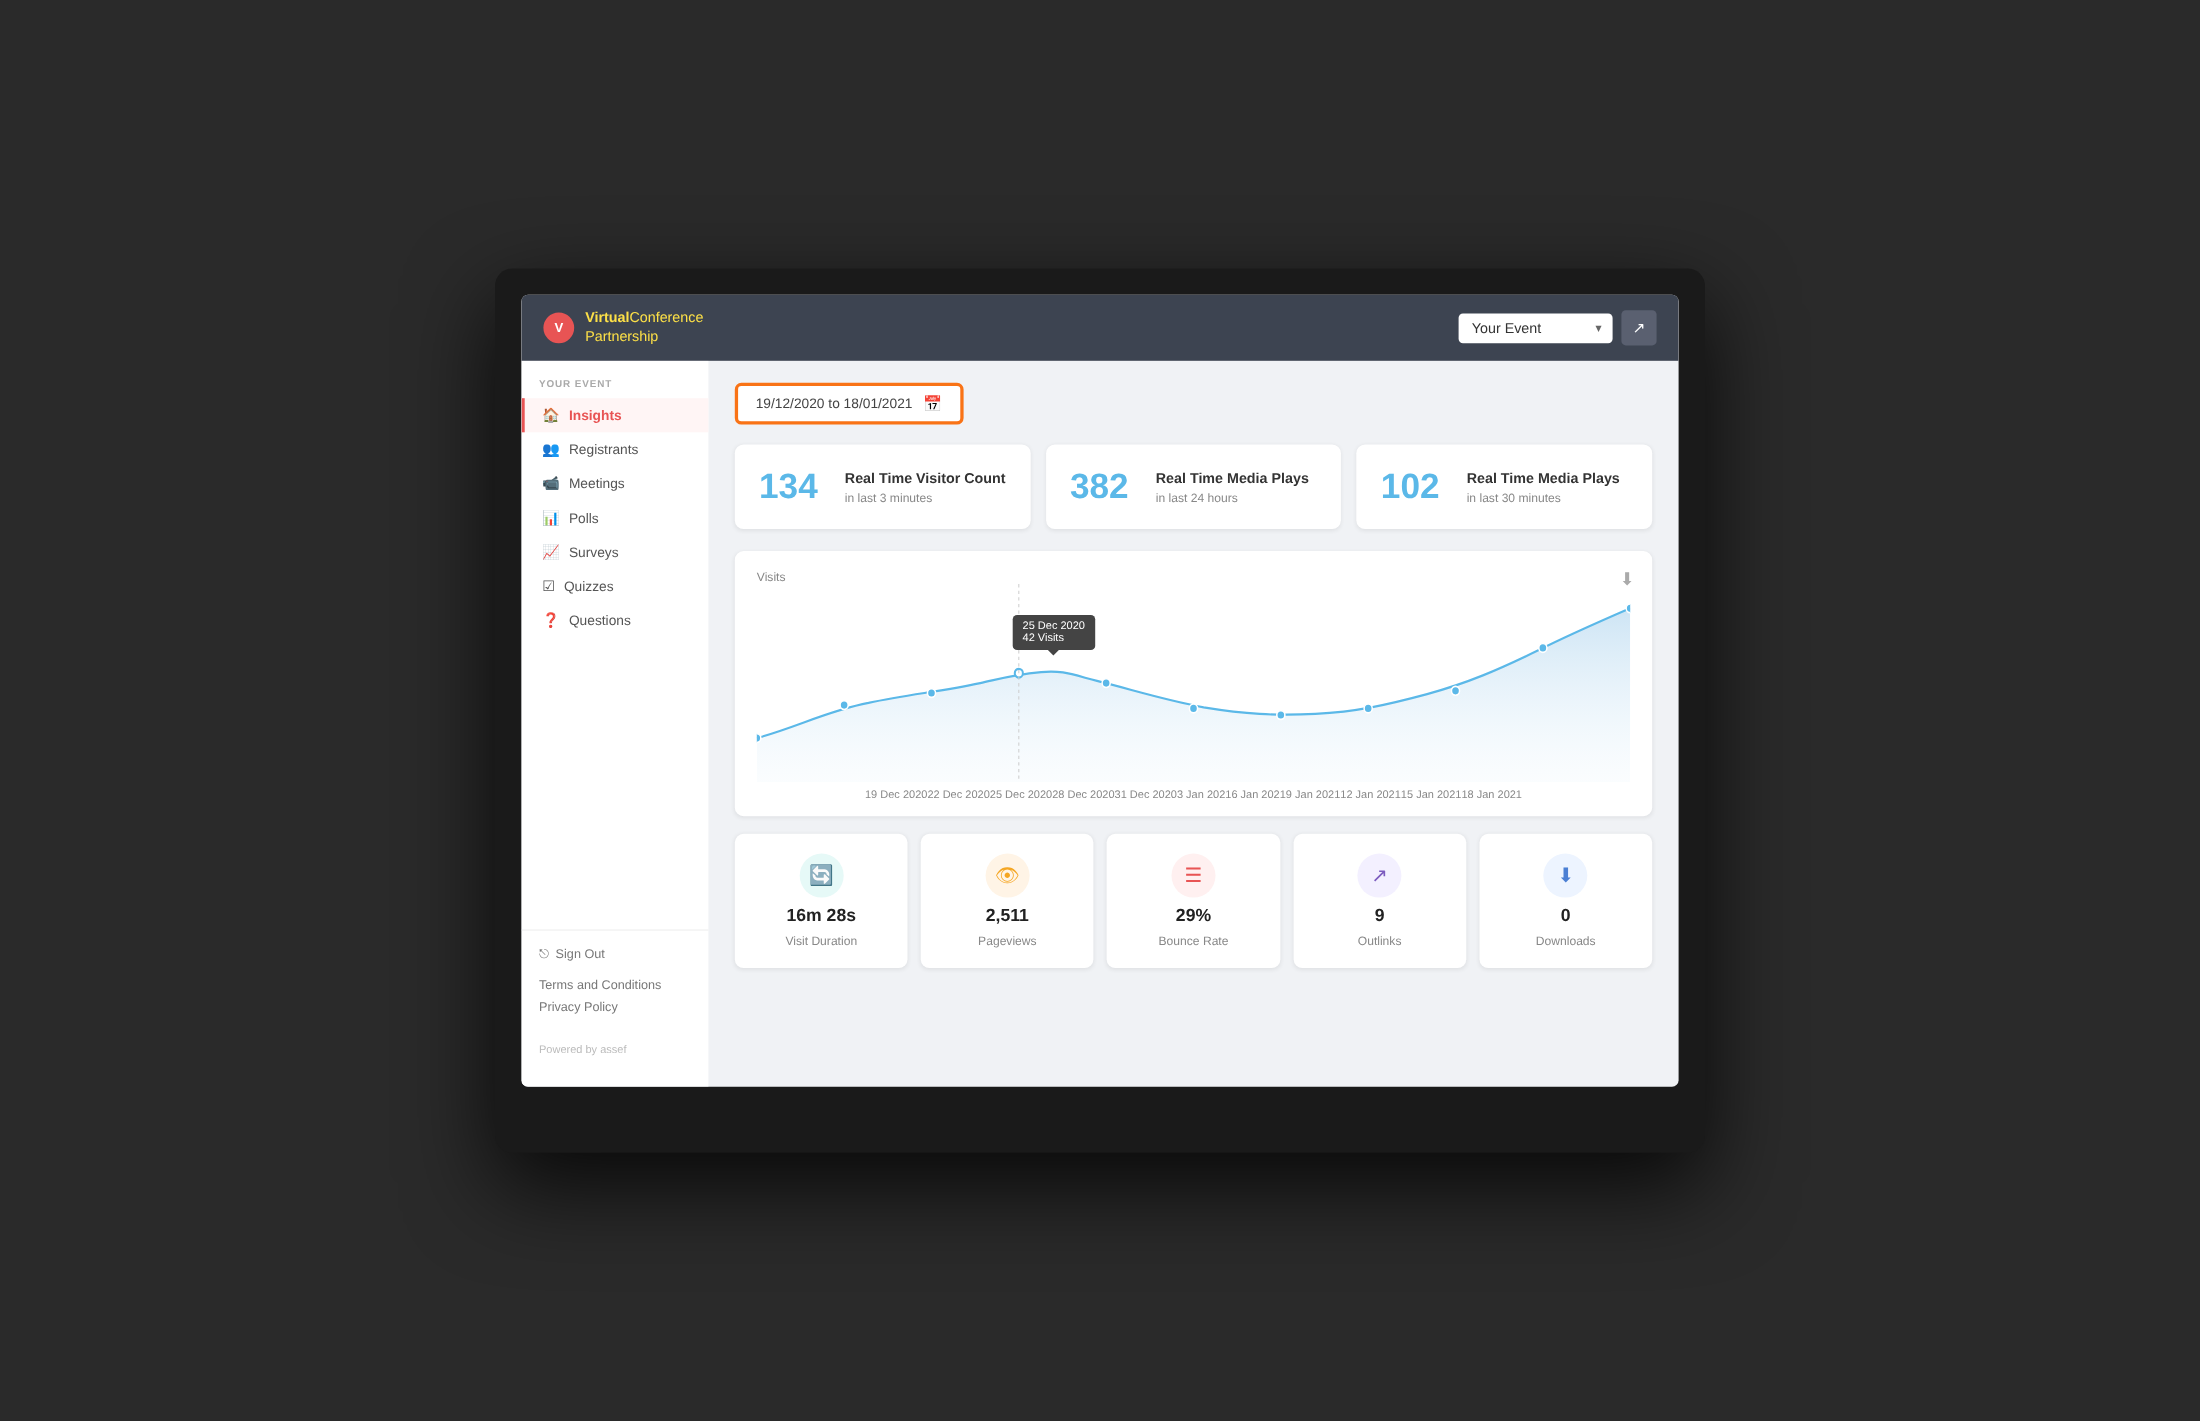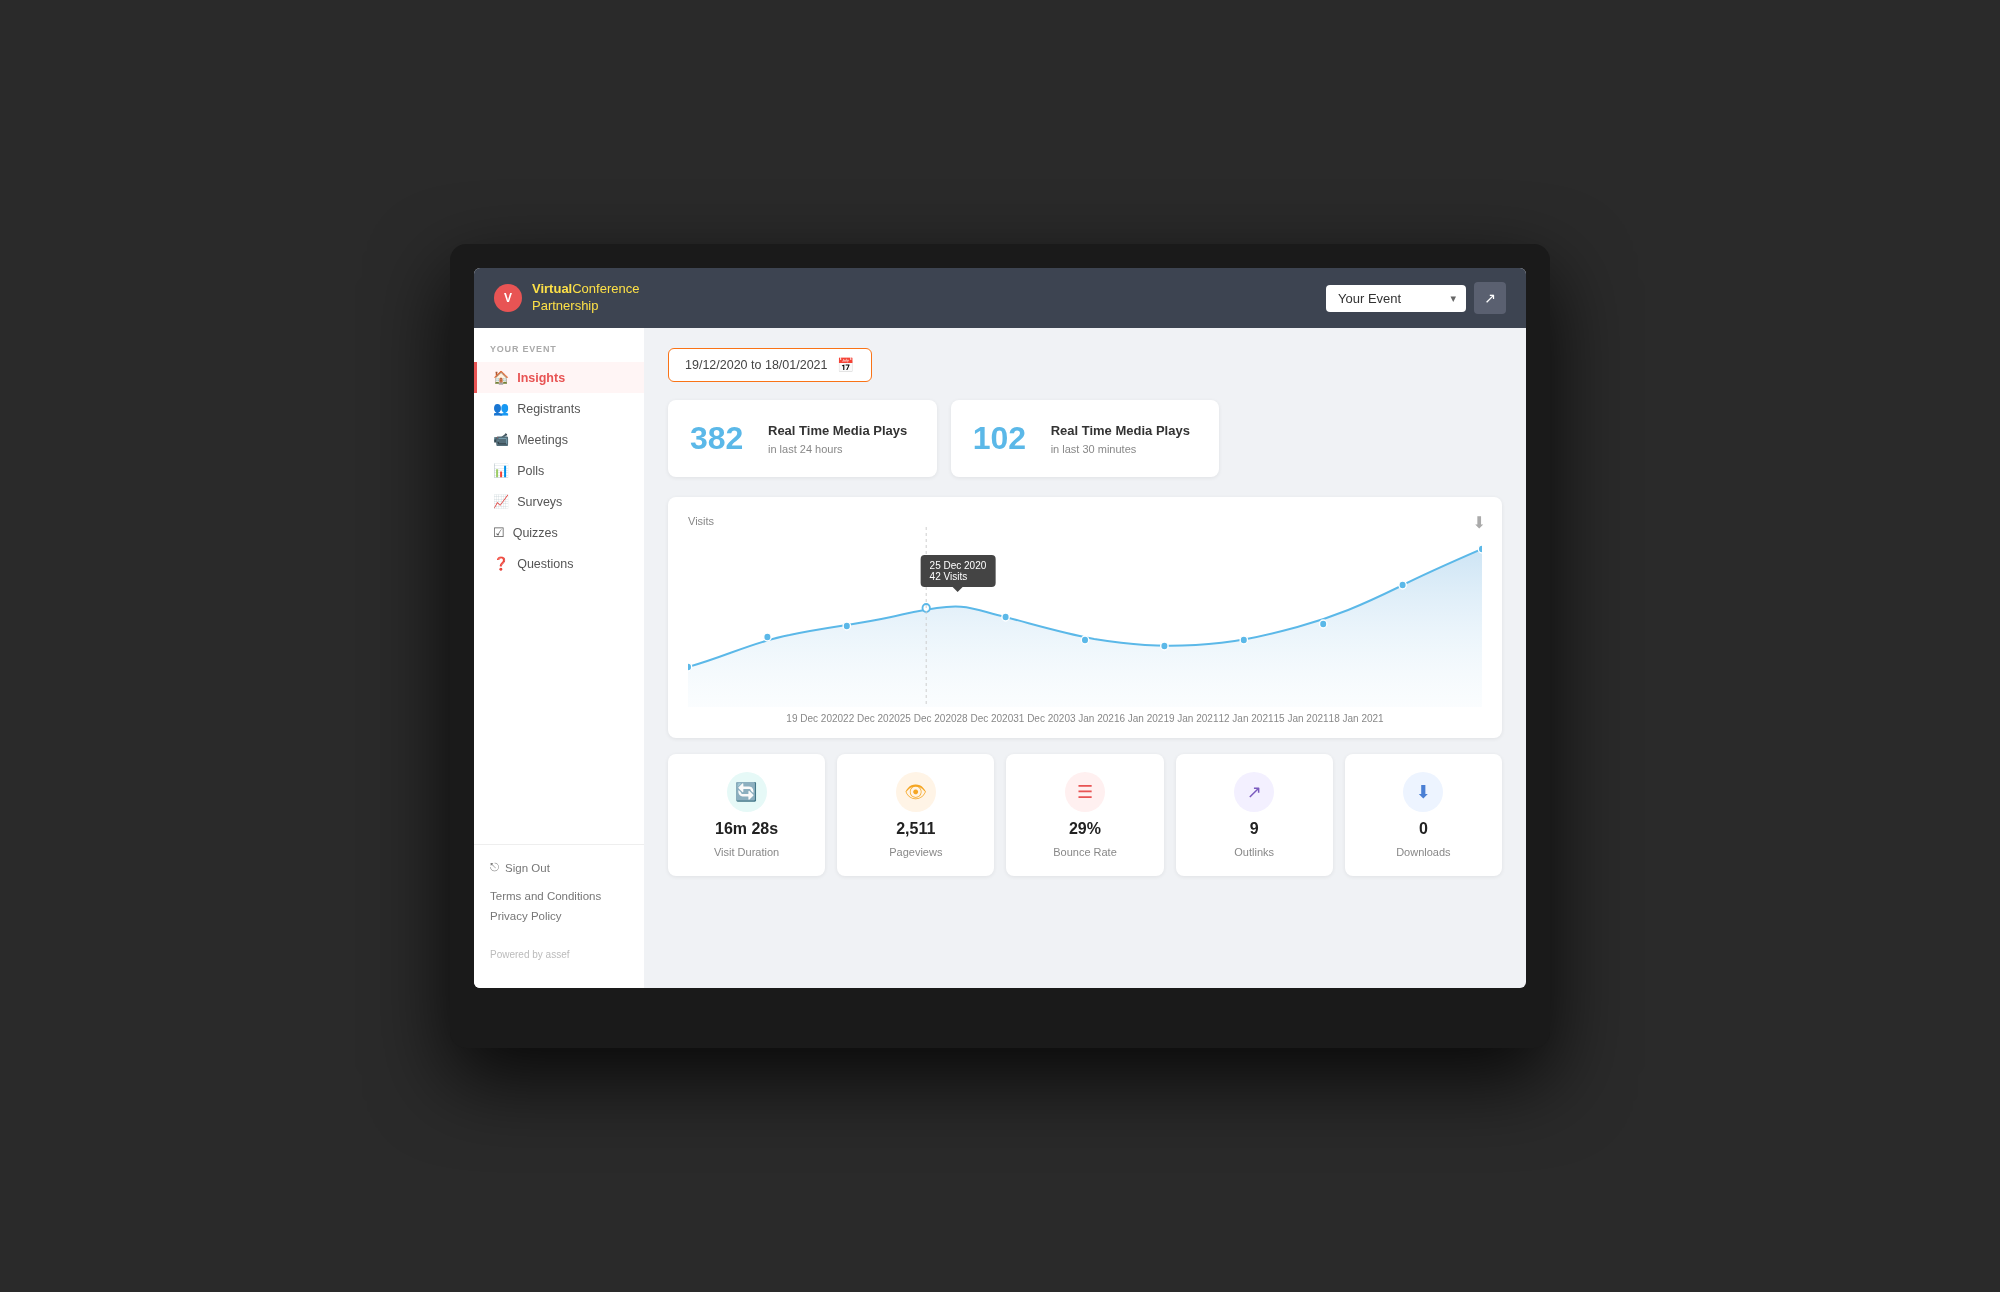--- a/index.html
+++ b/index.html
@@ -144,21 +144,21 @@
       flex: 1;
       overflow-y: auto;
       padding: 20px 24px;
     }
     
     .date-range-bar {
       display: flex;
       align-items: center;
       gap: 10px;
       background: white;
-      border: 1px solid #f97316;
+      border: 3px solid #f97316;
       border-radius: 6px;
       padding: 8px 16px;
       width: fit-content;
       margin-bottom: 18px;
       font-size: 12.5px;
       color: #444;
     }
     .calendar-icon { color: #888; font-size: 14px; }
     
     .stats-row {
@@ -343,20 +343,27 @@
       </div>
 
       <div class="content">
 
         <div class="date-range-bar">
           <span>19/12/2020 to 18/01/2021</span>
           <span class="calendar-icon">📅</span>
         </div>
 
         <div class="stats-row">
+          <div class="stat-card">
+            <div class="stat-number">134</div>
+            <div>
+              <div class="stat-label">Real Time Visitor Count</div>
+              <div class="stat-sublabel">in last 3 minutes</div>
+            </div>
+          </div>
           <div class="stat-card">
             <div class="stat-number">382</div>
             <div>
               <div class="stat-label">Real Time Media Plays</div>
               <div class="stat-sublabel">in last 24 hours</div>
             </div>
           </div>
           <div class="stat-card">
             <div class="stat-number">102</div>
             <div>

